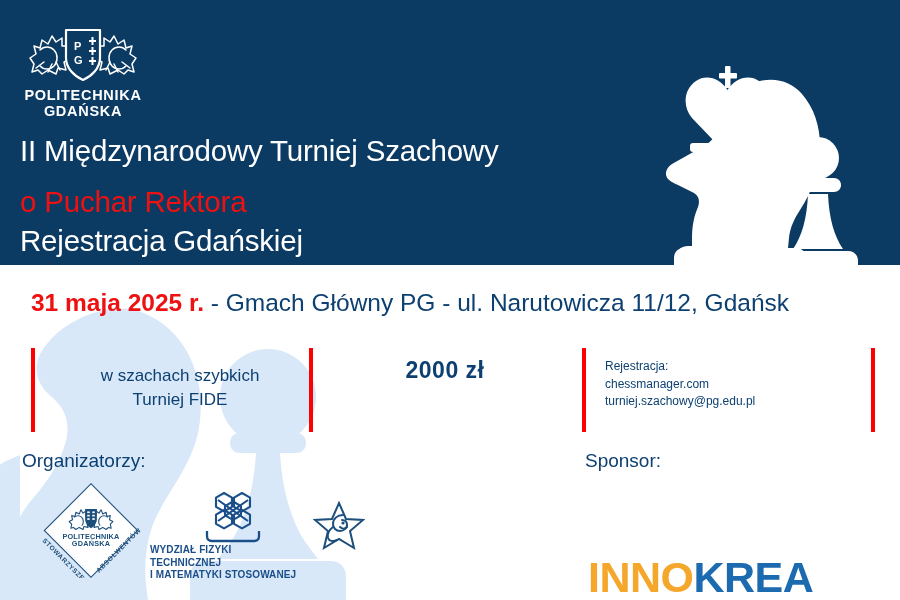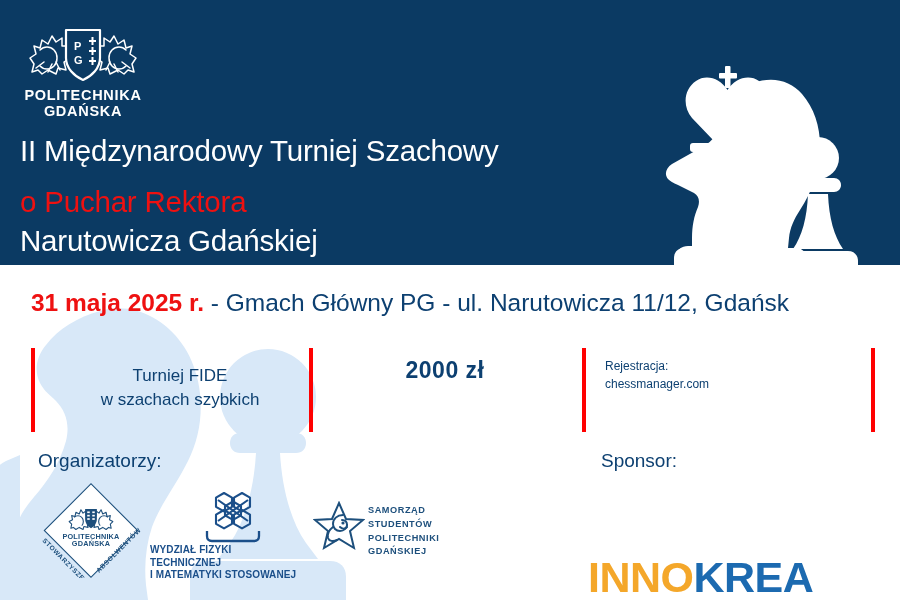--- a/index.html
+++ b/index.html
@@ -116,21 +116,20 @@
   .col2 .big { font-size: 23px; line-height: 1.18; letter-spacing: 0.5px; font-weight: bold; }
 
   .col3 { left: 605px; width: 270px; text-align: left; padding-top: 10px; }
   .col3 .ln { font-size: 12px; line-height: 1.46; }
 
   
   .lbl {
     position: absolute;
     color: #0d4071;
     font-size: 19px;
-    margin-left: 16px;
   }
   .lbl-org { left: 22px; top: 450px; }
   .lbl-spo { left: 585px; top: 450px; }
 
   
   .org-logos {
     position: absolute;
     left: 18px; top: 483px;
     width: 450px; height: 100px;
   }
@@ -301,46 +300,47 @@
       </svg>
       <div class="wordmark">
         <div class="wm1">POLITECHNIKA</div>
         <div class="wm2">GDAŃSKA</div>
       </div>
     </div>
 
     <div class="title-block">
       <div class="title-line white">II Międzynarodowy Turniej Szachowy</div>
       <div class="title-line red">o Puchar Rektora</div>
-      <div class="title-line white">Narutowicza Gdańskiej</div>
+      <div class="title-line white">Rejestracja Gdańskiej</div>
     </div>
   </div>
 
   <div class="datevenue">
     <span class="d">31 maja 2025 r.</span><span class="v"> - Gmach Główny PG - ul. Narutowicza 11/12, Gdańsk</span>
   </div>
 
   <div class="info-row">
     <div class="rbar b1"></div>
     <div class="rbar b2"></div>
     <div class="rbar b3"></div>
     <div class="rbar b4"></div>
 
     <div class="info-col col1">
+      <div class="ln">w szachach szybkich</div>
       <div class="ln">Turniej FIDE</div>
-      <div class="ln">w szachach szybkich</div>
     </div>
 
     <div class="info-col col2">
       <div class="big">2000 zł</div>
     </div>
 
     <div class="info-col col3">
       <div class="ln">Rejestracja:</div>
       <div class="ln">chessmanager.com</div>
+      <div class="ln">turniej.szachowy@pg.edu.pl</div>
     </div>
   </div>
 
   <div class="lbl lbl-org">Organizatorzy:</div>
   <div class="lbl lbl-spo">Sponsor:</div>
 
   <div class="org-logos">
 
     <svg class="logo-sa" width="130" height="95" viewBox="0 0 130 95">
       <g transform="translate(65,47.5) rotate(45)">
@@ -404,25 +404,19 @@
       <g fill="none" stroke="#1d4f7c" stroke-width="2" stroke-linecap="round" stroke-linejoin="round">
         <path d="M 30 14 C 24 14 20 18 20 23 C 20 27 23 30 27 30
                  C 31 30 34 27 34 24"></path>
         <path d="M 34 24 C 34 21 32 19 29 19"></path>
         <path d="M 20 26 C 16 29 14 33 15 37 C 16 40 20 41 24 39"></path>
         <circle cx="30" cy="22" r="1.6" fill="#1d4f7c" stroke="none"></circle>
         <path d="M 27 26 C 29 28 32 28 34 26"></path>
       </g>
     </svg>
 
-    <div class="ss-text">
-      <div>SAMORZĄD</div>
-      <div>STUDENTÓW</div>
-      <div>POLITECHNIKI</div>
-      <div>GDAŃSKIEJ</div>
-    </div>
   </div>
 
   <div class="sponsor-logo">
     <span class="inno">INNO</span><span class="krea">KREA</span>
   </div>
 
 </div>
 
 </body></html>

